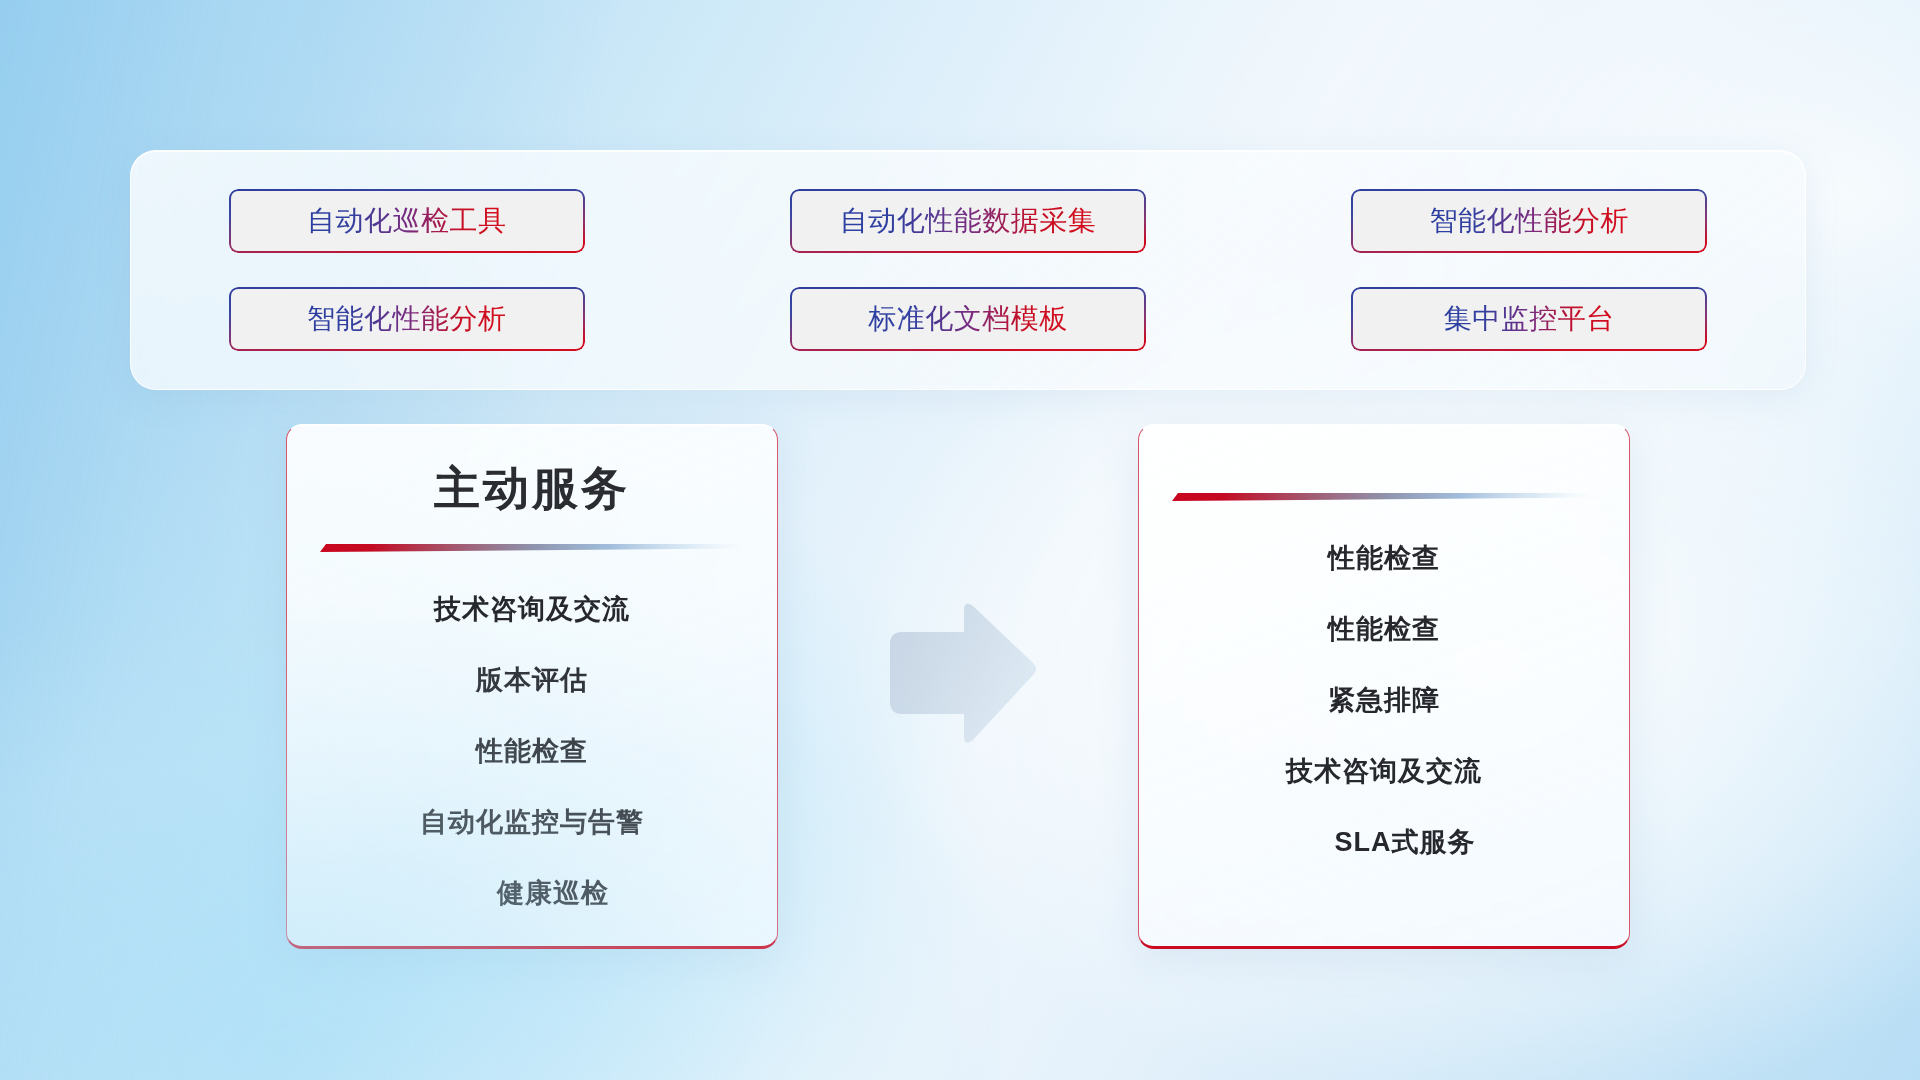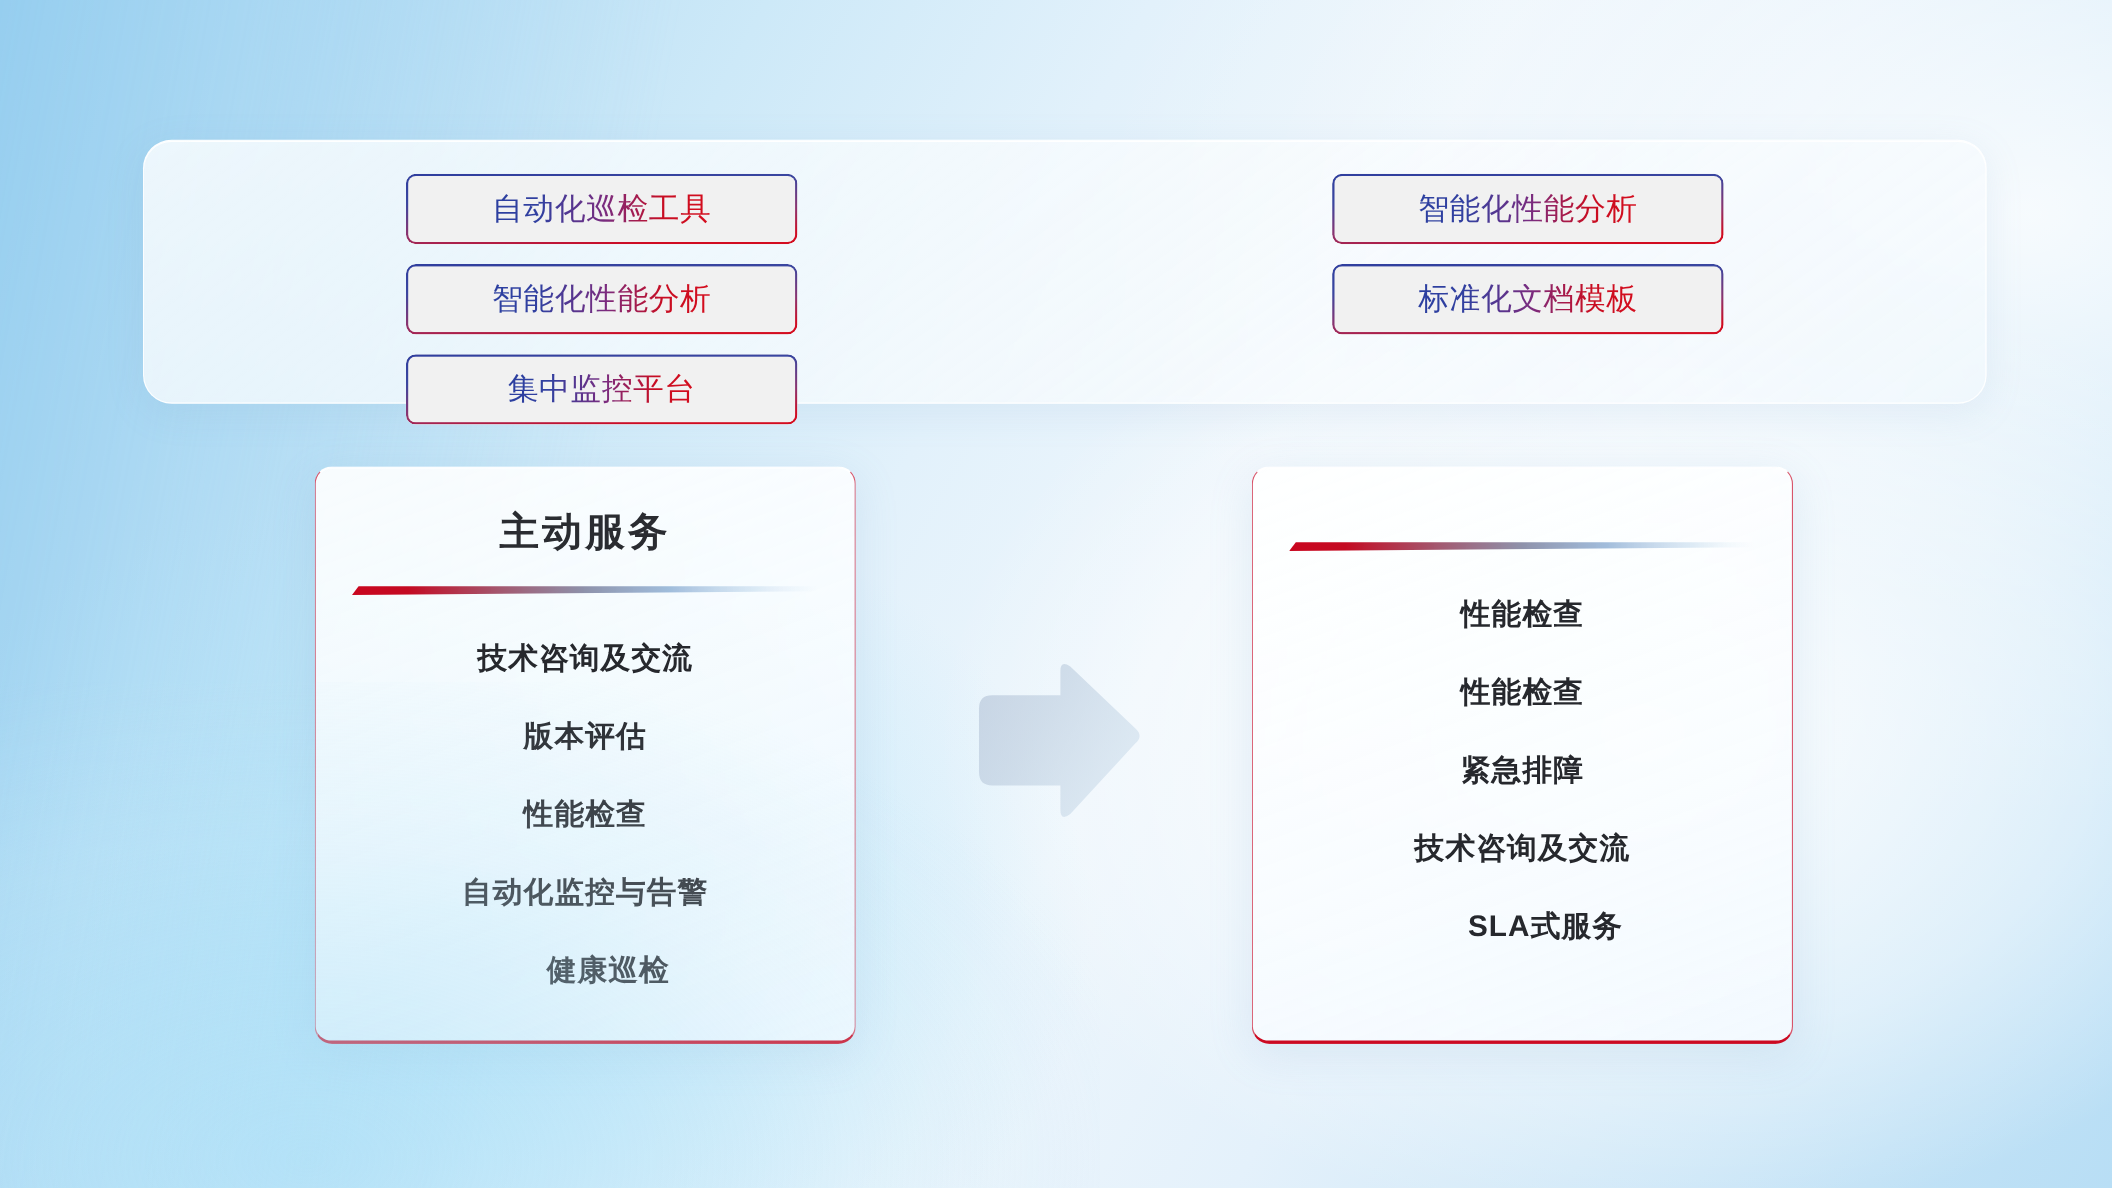--- a/index.html
+++ b/index.html
@@ -47,30 +47,30 @@
     left: 0; bottom: -160px;
     width: 1000px; height: 620px;
     background: radial-gradient(ellipse at 28% 70%, rgba(168,222,247,0.55) 0%, rgba(200,234,250,0.22) 48%, rgba(255,255,255,0) 76%);
     pointer-events: none;
   }
 
   
   .cap-panel {
     position: absolute;
     left: 130px;
-    top: 127px;
+    top: 150px;
     width: 1676px;
     height: 240px;
     border-radius: 26px;
     background: linear-gradient(145deg, rgba(255,255,255,0.80) 0%, rgba(255,255,255,0.62) 40%, rgba(250,253,255,0.50) 75%, rgba(244,250,255,0.44) 100%);
     border: 1.5px solid rgba(255,255,255,0.92);
     box-shadow: 0 8px 34px rgba(120,165,200,0.13), inset 0 1px 0 rgba(255,255,255,0.95);
     backdrop-filter: blur(3px);
     display: grid;
-    grid-template-columns: repeat(2, 1fr);
+    grid-template-columns: repeat(3, 1fr);
     grid-template-rows: repeat(2, 1fr);
     column-gap: 78px;
     row-gap: 18px;
     padding: 30px 34px;
     align-items: center;
     justify-items: center;
   }
 
   
   .cap-pill {
@@ -126,21 +126,21 @@
     backdrop-filter: blur(2px);
     padding-top: 38px;
     display: flex;
     flex-direction: column;
     align-items: center;
   }
   .svc-card.left  { left: 286px; }
   .svc-card.right { left: 1138px; }
 
   .svc-title {
-    font-size: 36px;
+    font-size: 46px;
     font-weight: 700;
     color: #2a2c31;
     letter-spacing: 3px;
     line-height: 1.1;
     white-space: nowrap;
   }
 
   
   .svc-divider {
     margin-top: 26px;
@@ -183,20 +183,23 @@
 <body>
 
 <div id="stage">
 
   <div class="cap-panel">
 
     <div class="cap-pill">
       <span class="cap-pill-label">自动化巡检工具</span>
     </div>
 
+    <div class="cap-pill">
+      <span class="cap-pill-label">自动化性能数据采集</span>
+    </div>
 
     <div class="cap-pill">
       <span class="cap-pill-label">智能化性能分析</span>
     </div>
 
     <div class="cap-pill">
       <span class="cap-pill-label">智能化性能分析</span>
     </div>
 
     <div class="cap-pill">

